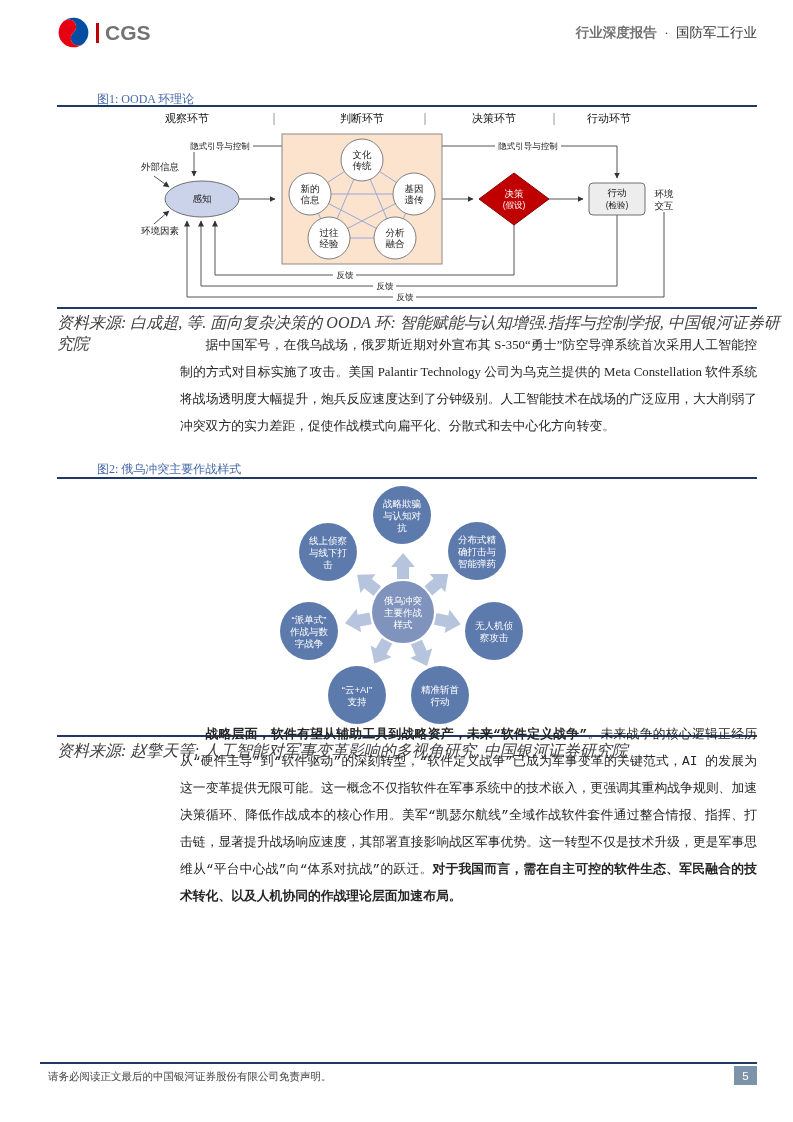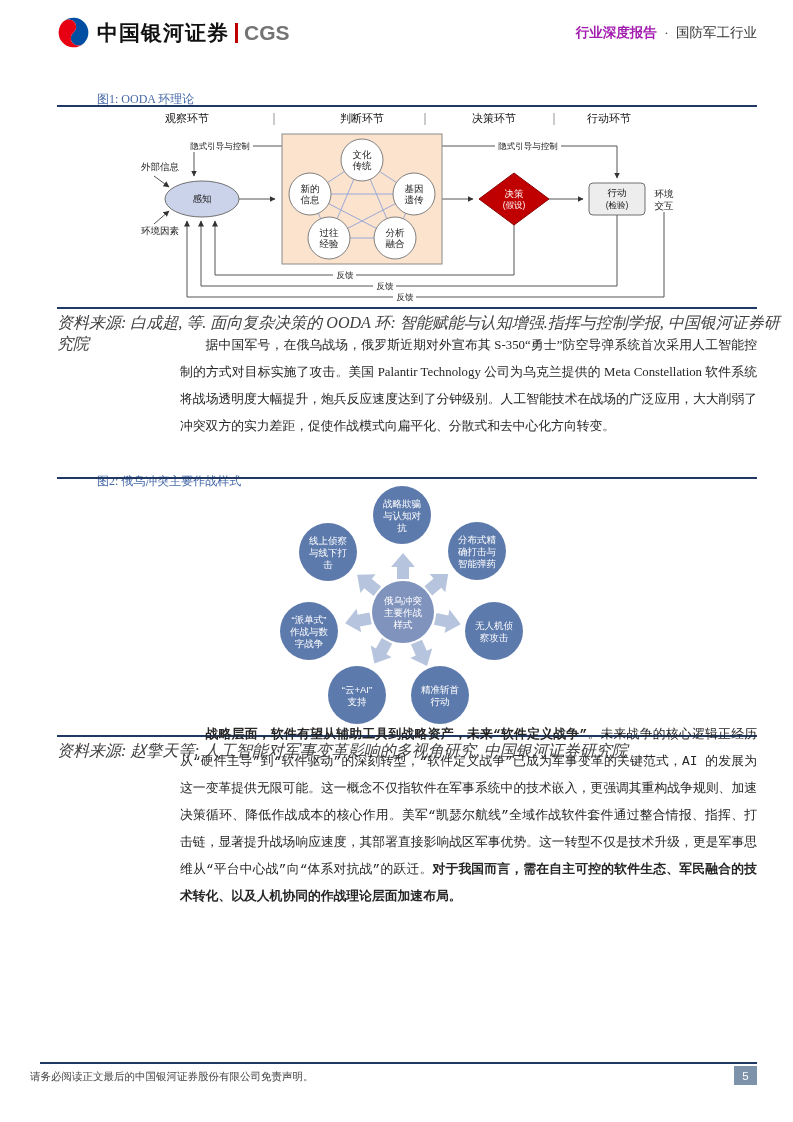--- a/index.html
+++ b/index.html
@@ -8,21 +8,21 @@
 
   
   .hdr{position:absolute;top:16px;left:57px;width:700px;display:flex;
        justify-content:space-between;align-items:center;}
   .logo{display:flex;align-items:center;}
   .logo-cn{font-family:"Liberation Sans",sans-serif;font-weight:bold;font-size:21px;
            color:#111;letter-spacing:1px;margin-left:7px;}
   .logo-bar{width:3px;height:20px;background:#c00000;margin:0 6px;}
   .logo-en{font-family:Liberation Sans, sans-serif;font-weight:bold;font-size:21px;color:#737373;}
   .hdr-right{font-size:13.5px;}
-  .hdr-type{color:#a21caf;font-weight:bold;}
+  .hdr-type{color:#737373;font-weight:bold;}
   .hdr-dot{color:#444;margin:0 4px;}
   .hdr-ind{color:#333;margin-top:28px;}
 
   
   .fig-title{position:absolute;left:57px;font-size:12px;color:#4668a8;margin-left:40px;}
   .rule{position:absolute;left:57px;width:700px;height:2px;background:#1f3864;}
   .src{position:absolute;left:57px;font-size:16px;color:#404040;font-style:italic;}
   .fig-svg{position:absolute;left:57px;}
 
   svg text{font-family:"Liberation Sans",sans-serif;}
@@ -42,40 +42,39 @@
   .f2-center{fill:#8093bd;}
   .f2-arrow{fill:#b7c4dd;}
   .f2-txt{font-size:9.5px;fill:#fff;text-anchor:middle;}
 
   
   .para{position:absolute;left:180px;width:577px;font-size:12.8px;line-height:27px;
         text-align:justify;text-indent:2em;color:#262626;margin:0;}
 
   
   .f-rule{position:absolute;top:1062px;left:40px;width:717px;height:2px;background:#1f3864;}
-  .f-text{position:absolute;top:1070px;left:30px;font-size:10.5px;color:#444;
+  .f-text{position:absolute;top:1070px;left:48px;font-size:10.5px;color:#444;
           font-family:"Liberation Sans",sans-serif;}
   .f-badge{position:absolute;top:1066px;left:734px;width:23px;height:19px;background:#7d93aa;
            color:#fff;font-size:11.5px;display:flex;align-items:center;justify-content:center;
            font-family:"Liberation Sans",sans-serif;}
 </style>
 </head>
 <body>
 
 <div class="page">
 
   <div class="hdr">
     <div class="logo">
       <svg width="33" height="33" viewBox="0 0 40 40">
         <g transform="rotate(-40 20 20)">
           <path d="M20,2 A18,18 0 0,1 20,38 A9,9 0 0,1 20,20 A9,9 0 0,0 20,2 Z" fill="#004ea2"></path>
           <path d="M20,38 A18,18 0 0,1 20,2 A9,9 0 0,1 20,20 A9,9 0 0,0 20,38 Z" fill="#e60012"></path>
         </g>
       </svg>
-      <span class="logo-cn">中国银河证券</span>
       <span class="logo-bar"></span>
       <span class="logo-en">CGS</span>
     </div>
     <div class="hdr-right">
       <span class="hdr-type">行业深度报告</span>
       <span class="hdr-dot">·</span>
       <span class="hdr-ind">国防军工行业</span>
     </div>
   </div>
 
@@ -199,21 +198,21 @@
       <text class="f1-txt" x="607" y="89">环境</text>
       <text class="f1-txt" x="607" y="101">交互</text>
     </g>
   </svg>
 
   <div class="rule" style="top:307px;"></div>
   <div class="src" style="top:313px;">资料来源: 白成超, 等. 面向复杂决策的 OODA 环: 智能赋能与认知增强.指挥与控制学报, 中国银河证券研究院</div>
 
   <p class="para" style="top:332px;">据中国军号，在俄乌战场，俄罗斯近期对外宣布其 S-350“勇士”防空导弹系统首次采用人工智能控制的方式对目标实施了攻击。美国 Palantir Technology 公司为乌克兰提供的 Meta Constellation 软件系统将战场透明度大幅提升，炮兵反应速度达到了分钟级别。人工智能技术在战场的广泛应用，大大削弱了冲突双方的实力差距，促使作战模式向扁平化、分散式和去中心化方向转变。</p>
 
-  <div class="fig-title" style="top:473px;">图2: 俄乌冲突主要作战样式</div>
+  <div class="fig-title" style="top:461px;">图2: 俄乌冲突主要作战样式</div>
   <div class="rule" style="top:477px;"></div>
 
   <svg class="fig-svg" style="top:481px;" width="700" height="252" viewBox="0 0 700 252">
 
     <g>
       <path class="f2-arrow" transform="translate(346,131) rotate(0)" d="M-6,-33 L-6,-45 L-12,-45 L0,-59 L12,-45 L6,-45 L6,-33 Z"></path>
       <path class="f2-arrow" transform="translate(346,131) rotate(50)" d="M-6,-33 L-6,-45 L-12,-45 L0,-59 L12,-45 L6,-45 L6,-33 Z"></path>
       <path class="f2-arrow" transform="translate(346,131) rotate(102)" d="M-6,-33 L-6,-45 L-12,-45 L0,-59 L12,-45 L6,-45 L6,-33 Z"></path>
       <path class="f2-arrow" transform="translate(346,131) rotate(156)" d="M-6,-33 L-6,-45 L-12,-45 L0,-59 L12,-45 L6,-45 L6,-33 Z"></path>
       <path class="f2-arrow" transform="translate(346,131) rotate(-151)" d="M-6,-33 L-6,-45 L-12,-45 L0,-59 L12,-45 L6,-45 L6,-33 Z"></path>

